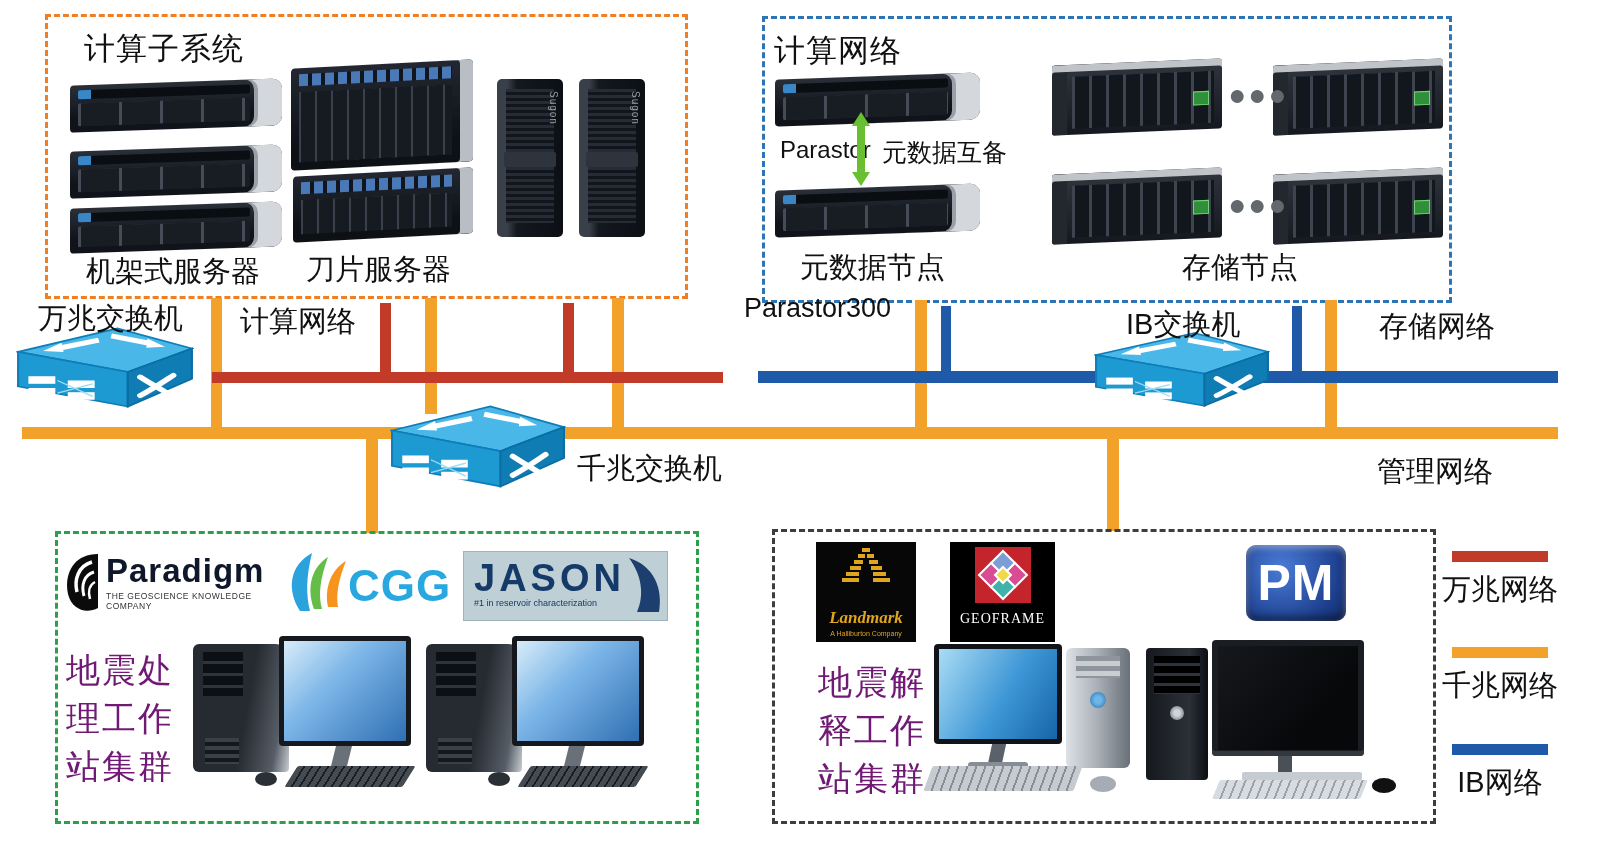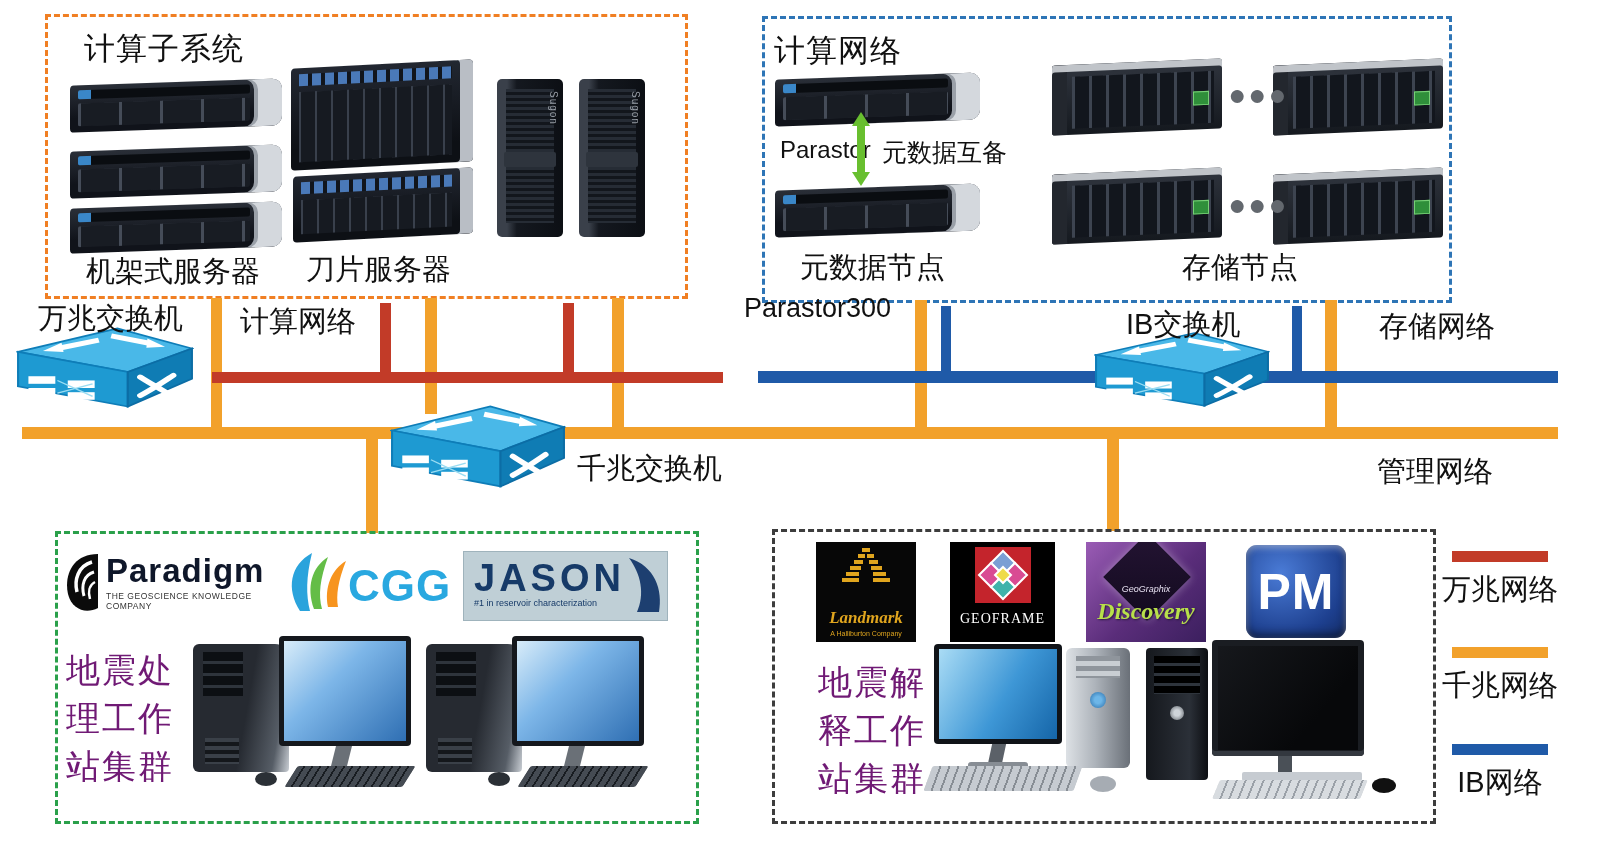--- a/index.html
+++ b/index.html
@@ -342,27 +342,22 @@
         <polygon points="30,5 42,17 30,29 18,17" fill="#7b9fd4"></polygon>
         <polygon points="18,17 30,29 18,41 6,29" fill="#d94b93"></polygon>
         <polygon points="42,17 54,29 42,41 30,29" fill="#d94b93"></polygon>
         <polygon points="30,29 42,41 30,53 18,41" fill="#3fb3aa"></polygon>
         <polygon points="30,21 38,29 30,37 22,29" fill="#efdb4a"></polygon>
       </g>
     </svg>
     <span class="geoframe-name">GEOFRAME</span>
   </div>
 
-  <div class="logo discovery" style="left:1086px;top:542px;width:120px;height:100px;">
-    <div class="disc-diamond"></div>
-    <div class="disc-top">GeoGraphix</div>
-    <div class="disc-name">Discovery</div>
-  </div>
-
-  <div class="logo pm" style="left:1246px;top:545px;width:100px;height:93px;border-radius:11px;">
+
+  <div class="logo pm" style="left:1246px;top:545px;width:100px;height:76px;">
     <span class="pm-name">PM</span>
   </div>
 
   <div class="cluster-text" style="left:818px;top:658px;">
     <div>地震解</div>
     <div>释工作</div>
     <div>站集群</div>
   </div>
 
   <div class="wsA" style="left:928px;top:644px;">

